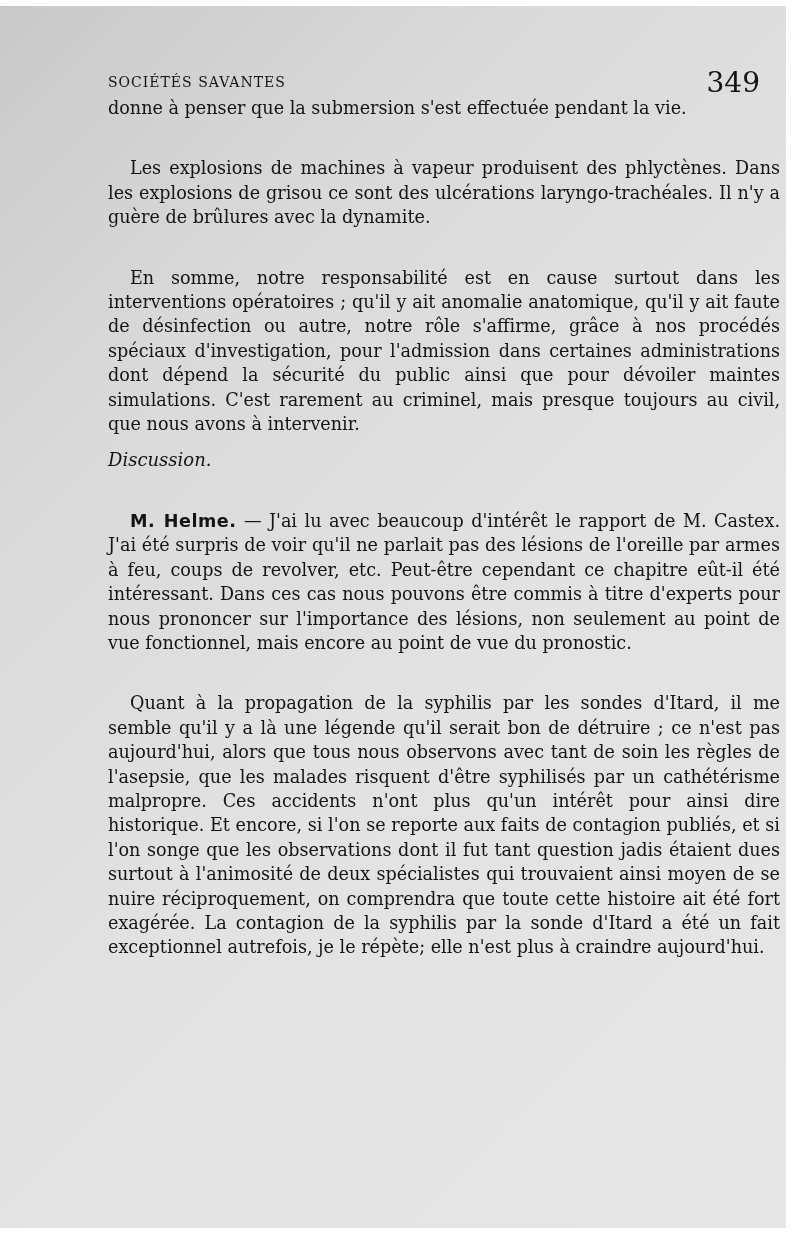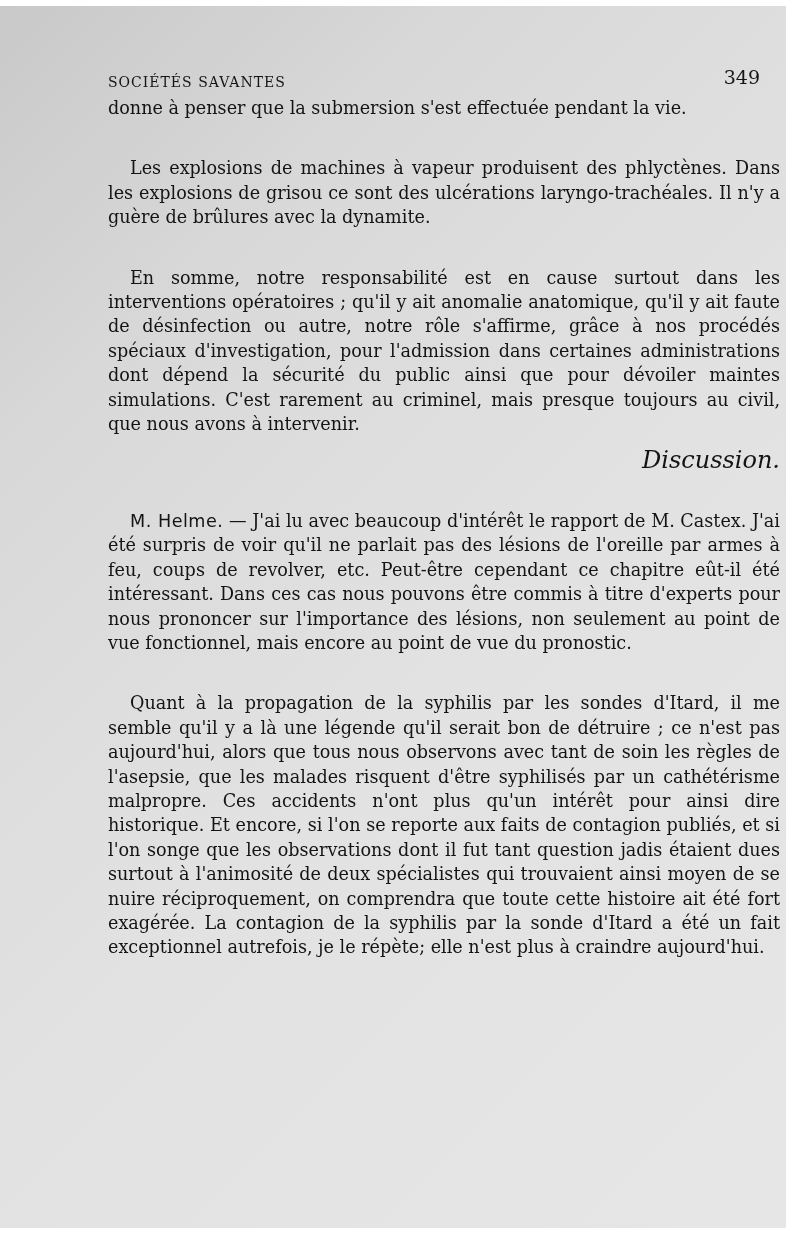--- a/index.html
+++ b/index.html
@@ -40,45 +40,45 @@
       top: 8px;
       text-align: left;
       font-size: 14px;
       letter-spacing: 1px;
       padding-right: 40px;
     }
     .page-number {
       position: absolute;
       right: 20px;
       top: 0px;
-      font-size: 19px;
+      font-size: 28px;
     }
     .body-text {
       font-size: 17.6px;
       line-height: 24.4px;
       text-align: justify;
       margin-top: 0px;
     }
     .para {
       margin: 0;
       text-align: justify;
     }
     .indent {
       text-indent: 22px;
       margin-top: 36px;
     }
     .section-heading {
-      text-align: right;
+      text-align: left;
       font-style: italic;
-      font-size: 24px;
+      font-size: 18px;
       line-height: 24.4px;
       margin: 12px 0 6px 0;
     }
     .speaker {
-      font-weight: normal;
+      font-weight: bold;
       font-family: "DejaVu Sans", "Liberation Sans", sans-serif;
       letter-spacing: 0.5px;
     }
   </style>
 </head>
 <body>
 
 <div class="paper"></div>
 
 <div class="page">

